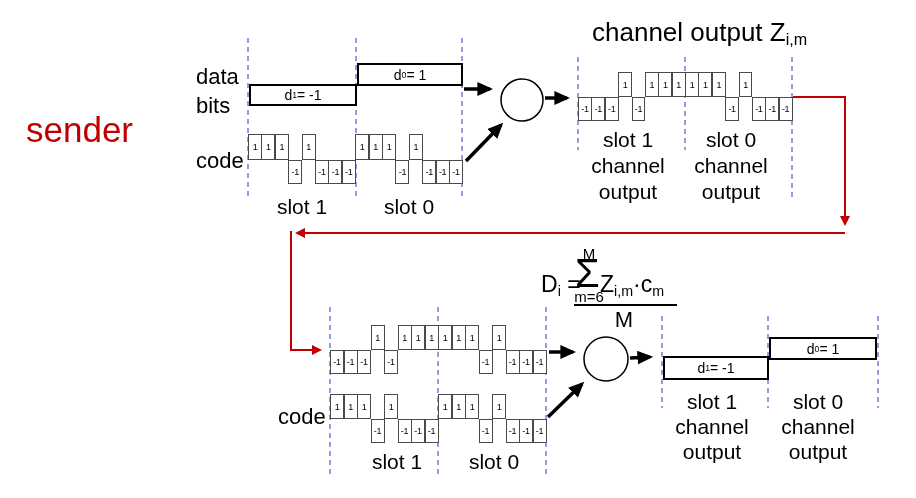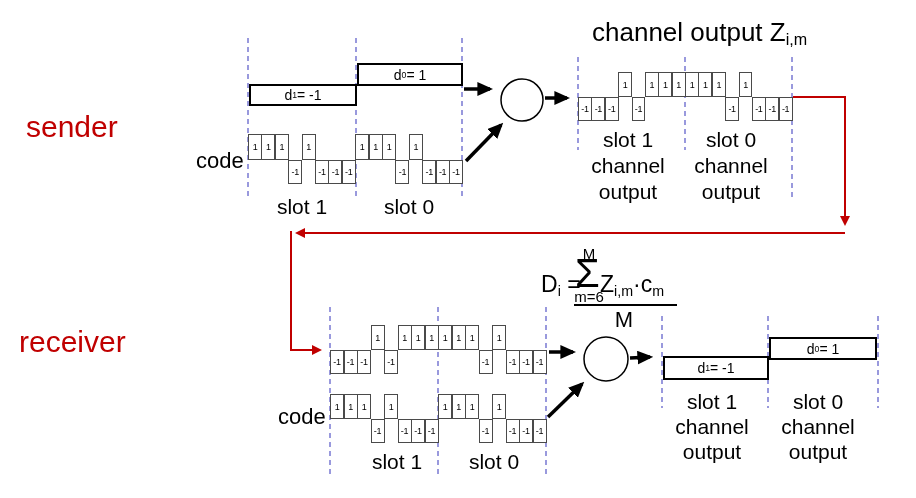--- a/index.html
+++ b/index.html
@@ -1,21 +1,21 @@
 <!DOCTYPE html>
 <html style="--red: #c00000; --dashed: #7878d2; --chip: #4a4a4a;"><head>
 <meta charset="utf-8">
 <style>
   :root { --red:#c00000; --dashed:#7878d2; --chip:#4a4a4a; }
   html,body { margin:0; padding:0; background:#fff; }
   .stage { position:relative; width:916px; height:498px; background:#fff; overflow:hidden;
            font-family:"Liberation Sans","DejaVu Sans",sans-serif; color:#000; }
   .stage svg.overlay { position:absolute; left:0; top:0; z-index:1; }
   .txt { position:absolute; z-index:4; line-height:1.15; }
-  .red-text { color:var(--red); font-size:30px; line-height:1;text-align:right; }
+  .red-text { color:var(--red); font-size:35px; line-height:1;text-align:right; }
   .lbl { font-size:22px; line-height:29px; white-space:pre-line; }
   .slot-lbl { font-size:21px; text-align:center; transform:translateX(-50%); white-space:nowrap; }
   .co-lbl { font-size:21px; line-height:26px; text-align:center; white-space:pre-line; transform:translateX(-50%); }
   .formula { font-size:23px; white-space:nowrap; }
   .title { font-size:26px; white-space:nowrap; }
   .small-f { font-size:15px; transform:translateX(-50%); }
   .sigma { font-size:40px; line-height:1; }
   .den { font-size:22px; transform:translateX(-50%); }
   .sub { font-size:62%; vertical-align:-0.25em; }
   .dbox { position:absolute; border:2px solid #000; background:#fff; z-index:3;
@@ -72,22 +72,23 @@
     <line class="barrow" x1="549" y1="352" x2="573" y2="352" marker-end="url(#arrow-black)"></line>
     <line class="barrow" x1="548" y1="417" x2="582" y2="384" marker-end="url(#arrow-black)"></line>
     <line class="barrow" x1="630" y1="358" x2="650" y2="357" marker-end="url(#arrow-black)"></line>
 
     <path class="redline" d="M793,97 L845,97 L845,224" marker-end="url(#arrow-red)"></path>
     <path class="redline" d="M845,233 L297,233" marker-end="url(#arrow-red)"></path>
     <path class="redline" d="M291,231 L291,350 L320,350" marker-end="url(#arrow-red)"></path>
   </svg>
 
   <div class="txt red-text" style="left:26px; top:112px;">sender</div>
-  <div class="txt red-text" style="left:19px; top:327px;">receiver</div>
-
+
+  <div class="txt lbl" style="left:196px; top:62px;">data
+bits</div>
   <div class="txt lbl" style="left:196px; top:146px;">code</div>
 
   <div class="dbox" style="left:249px; top:84px; width:108px; height:22px;">
       <span>d</span>
       <span class="sub">1</span>
       <span> = -1</span>
     </div>
   <div class="dbox" style="left:357px; top:63px; width:106px; height:23px;">
       <span>d</span>
       <span class="sub">0</span>

